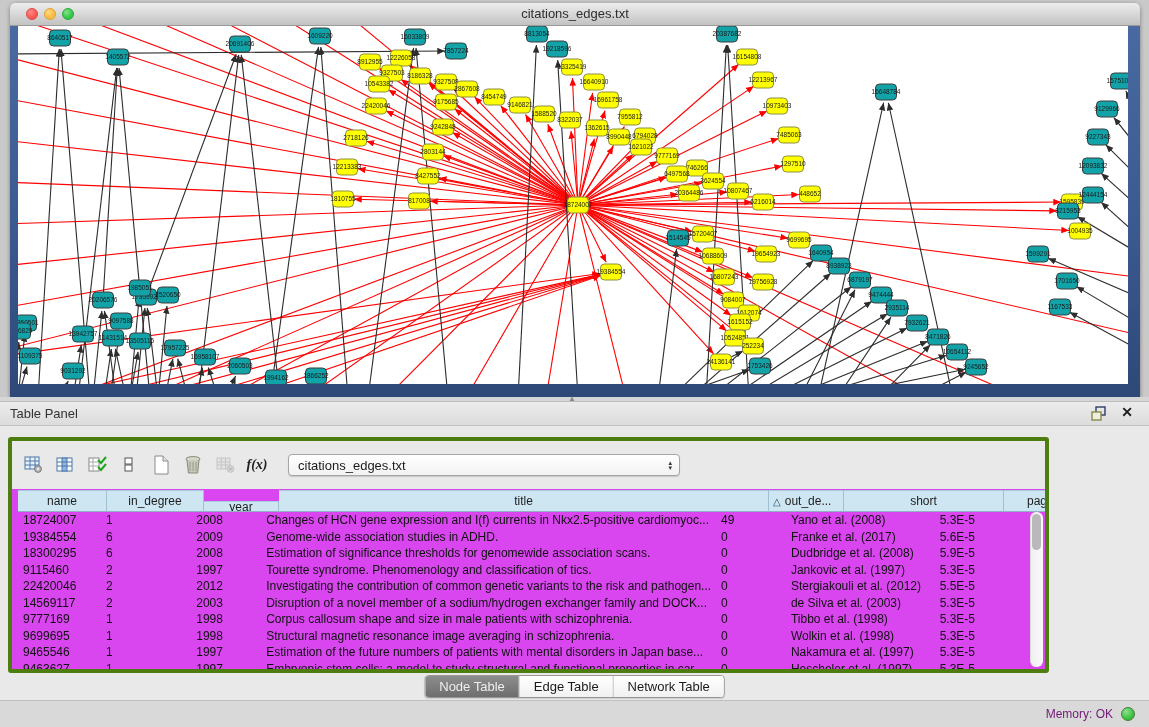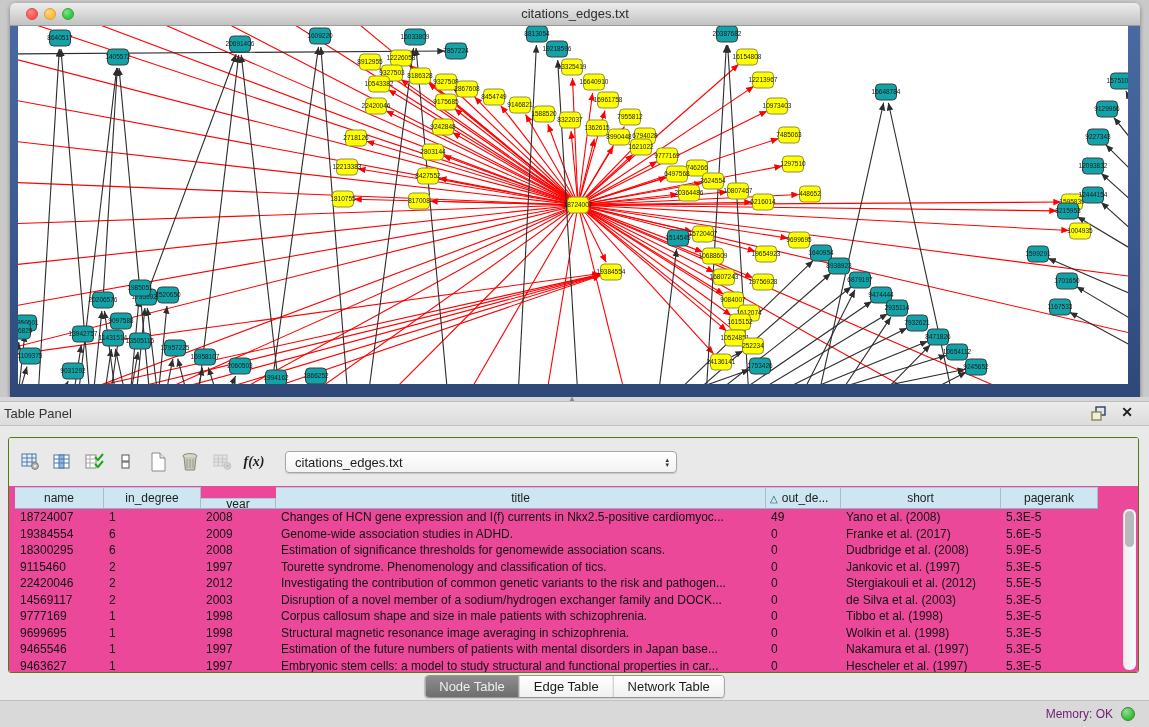--- a/index.html
+++ b/index.html
@@ -24,37 +24,37 @@
 
   
   .divider{position:absolute;left:0;top:397px;width:1149px;height:4px;background:#d6d6d6;}
   .divider .handle{position:absolute;left:568px;top:-3px;font-size:8px;color:#8a8a8a;}
 
   
   .tp{position:absolute;left:0;top:401px;width:1149px;bottom:0;
       background:#e9e9e9;border-top:1px solid #bdbdbd;}
   .tp-header{position:absolute;left:0;top:0;right:0;height:23px;
       background:linear-gradient(180deg,#ececec,#dcdcdc);border-bottom:1px solid #c2c2c2;}
-  .tp-title{position:absolute;left:4px;top:4px;font-size:13px;color:#333;}
+  .tp-title{position:absolute;left:10px;top:4px;font-size:13px;color:#333;}
   .tp-float{position:absolute;right:42px;top:4px;width:16px;height:15px;cursor:pointer;}
   .tp-close{position:absolute;right:16px;top:2px;font-size:14px;font-weight:bold;color:#1c1c1c;cursor:pointer;}
 
-  .table-box{position:absolute;left:8px;top:35px;width:1131px;height:236px;box-sizing:border-box;
-      border:1px solid #4d7c0f;border-radius:3px;background:#fff;overflow:hidden;}
+  .table-box{position:absolute;left:8px;top:35px;width:1041px;height:236px;box-sizing:border-box;
+      border:4px solid #4d7c0f;border-radius:3px;background:#fff;overflow:hidden;}
   .toolbar{position:absolute;left:0;top:0;right:0;height:48px;background:#e9e9e9;
       display:flex;align-items:center;padding-left:8px;}
   .tb-btn{width:26px;height:26px;margin-right:6px;display:flex;align-items:center;justify-content:center;cursor:pointer;}
   .tb-btn.disabled{opacity:.45;cursor:default;}
   .fx{font-family:"Liberation Serif",serif;font-style:italic;font-weight:bold;font-size:14px;color:#222;}
   .combo{margin-left:12px;width:392px;height:22px;background:linear-gradient(180deg,#ffffff,#f2f2f2);
       border:1px solid #a6a6a6;border-radius:4px;box-shadow:0 1px 1px rgba(0,0,0,.15);
       display:flex;align-items:center;font-size:13px;color:#1c1c1c;padding-left:9px;box-sizing:border-box;cursor:pointer;}
   .combo .arrows{margin-left:auto;margin-right:7px;display:flex;flex-direction:column;line-height:5px;font-size:7px;color:#333;}
 
-  .grid{position:absolute;left:0;top:48px;right:0;bottom:0;background:#ec4899;}
+  .grid{position:absolute;left:0;top:48px;right:0;bottom:0;background:#d946ef;}
   .hdr{position:absolute;left:6px;top:1px;height:22px;display:flex;}
   .hcell{box-sizing:border-box;background:#cde6f2;border-right:1px solid #9dc0d2;
       border-top:1px solid #aacbdc;border-bottom:1px solid #8fb2c4;
       font-size:12px;color:#1d1d1d;display:flex;align-items:center;justify-content:center;overflow:hidden;white-space:nowrap;cursor:pointer;}
   .hcell.sorted{justify-content:flex-start;padding-left:4px;}
   .sortglyph{font-size:10px;color:#25506e;margin-right:4px;}
   .rows{position:absolute;left:6px;top:23px;right:20px;bottom:0;}
   .trow{display:flex;height:16.5px;align-items:center;cursor:default;}
   .tcell{box-sizing:border-box;padding-left:5px;font-size:12px;color:#111;
       white-space:nowrap;overflow:hidden;}

